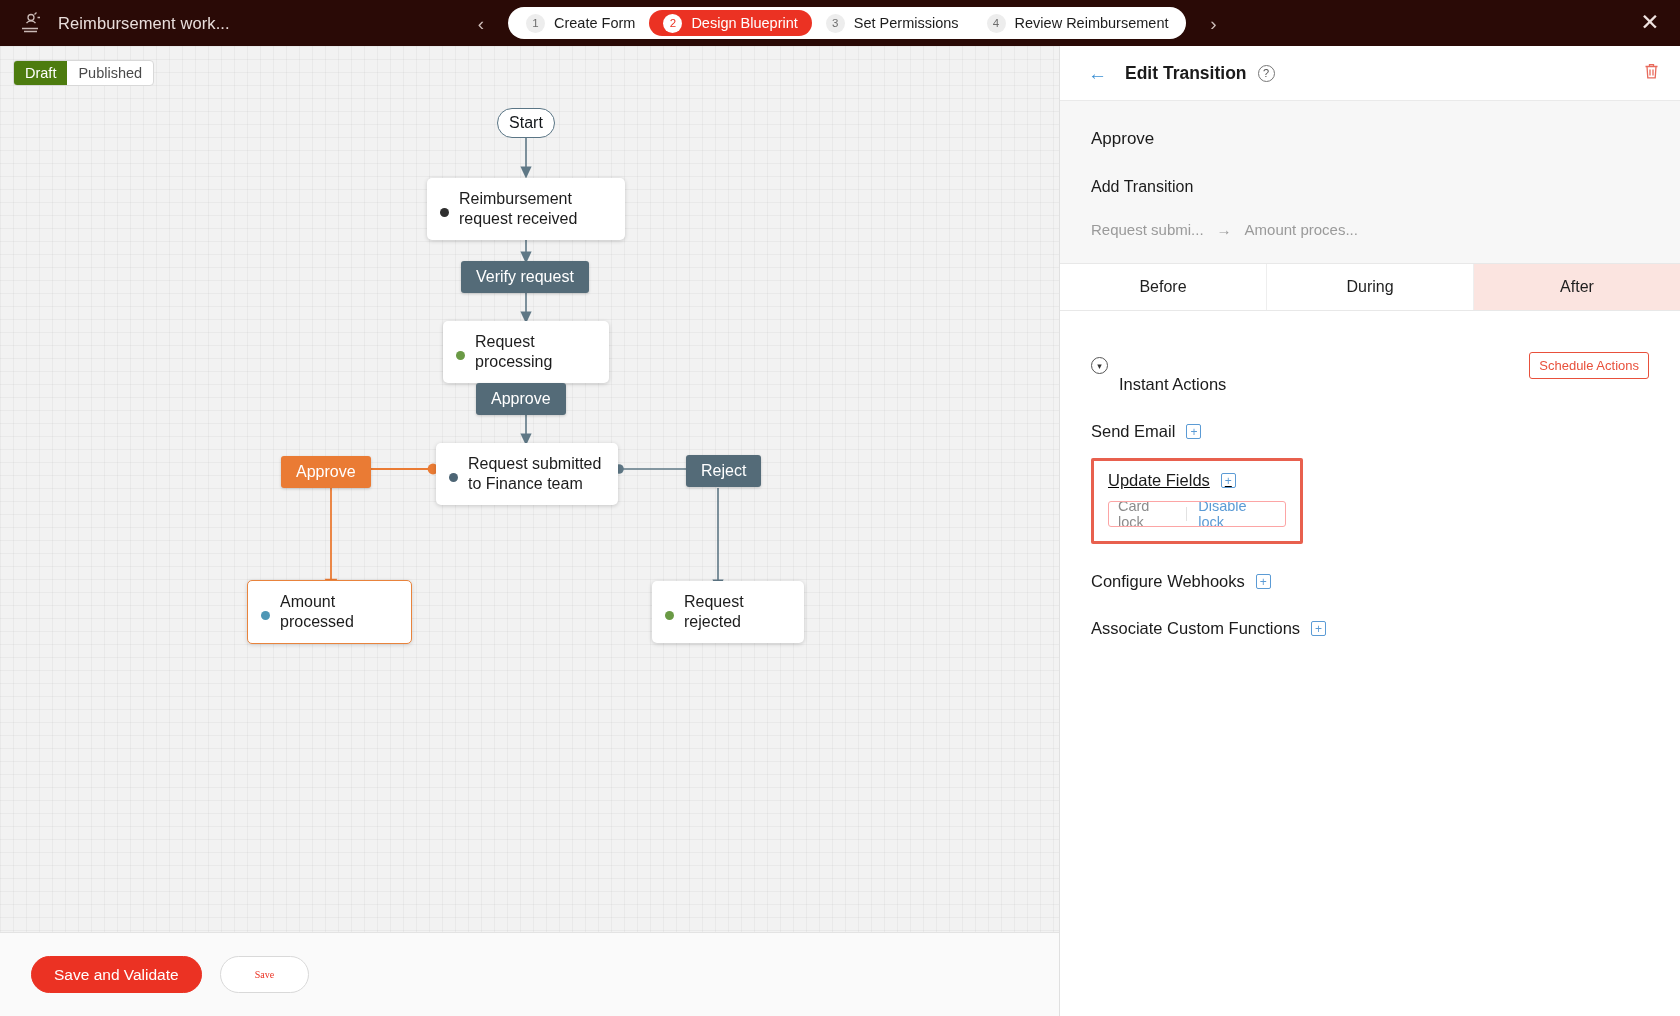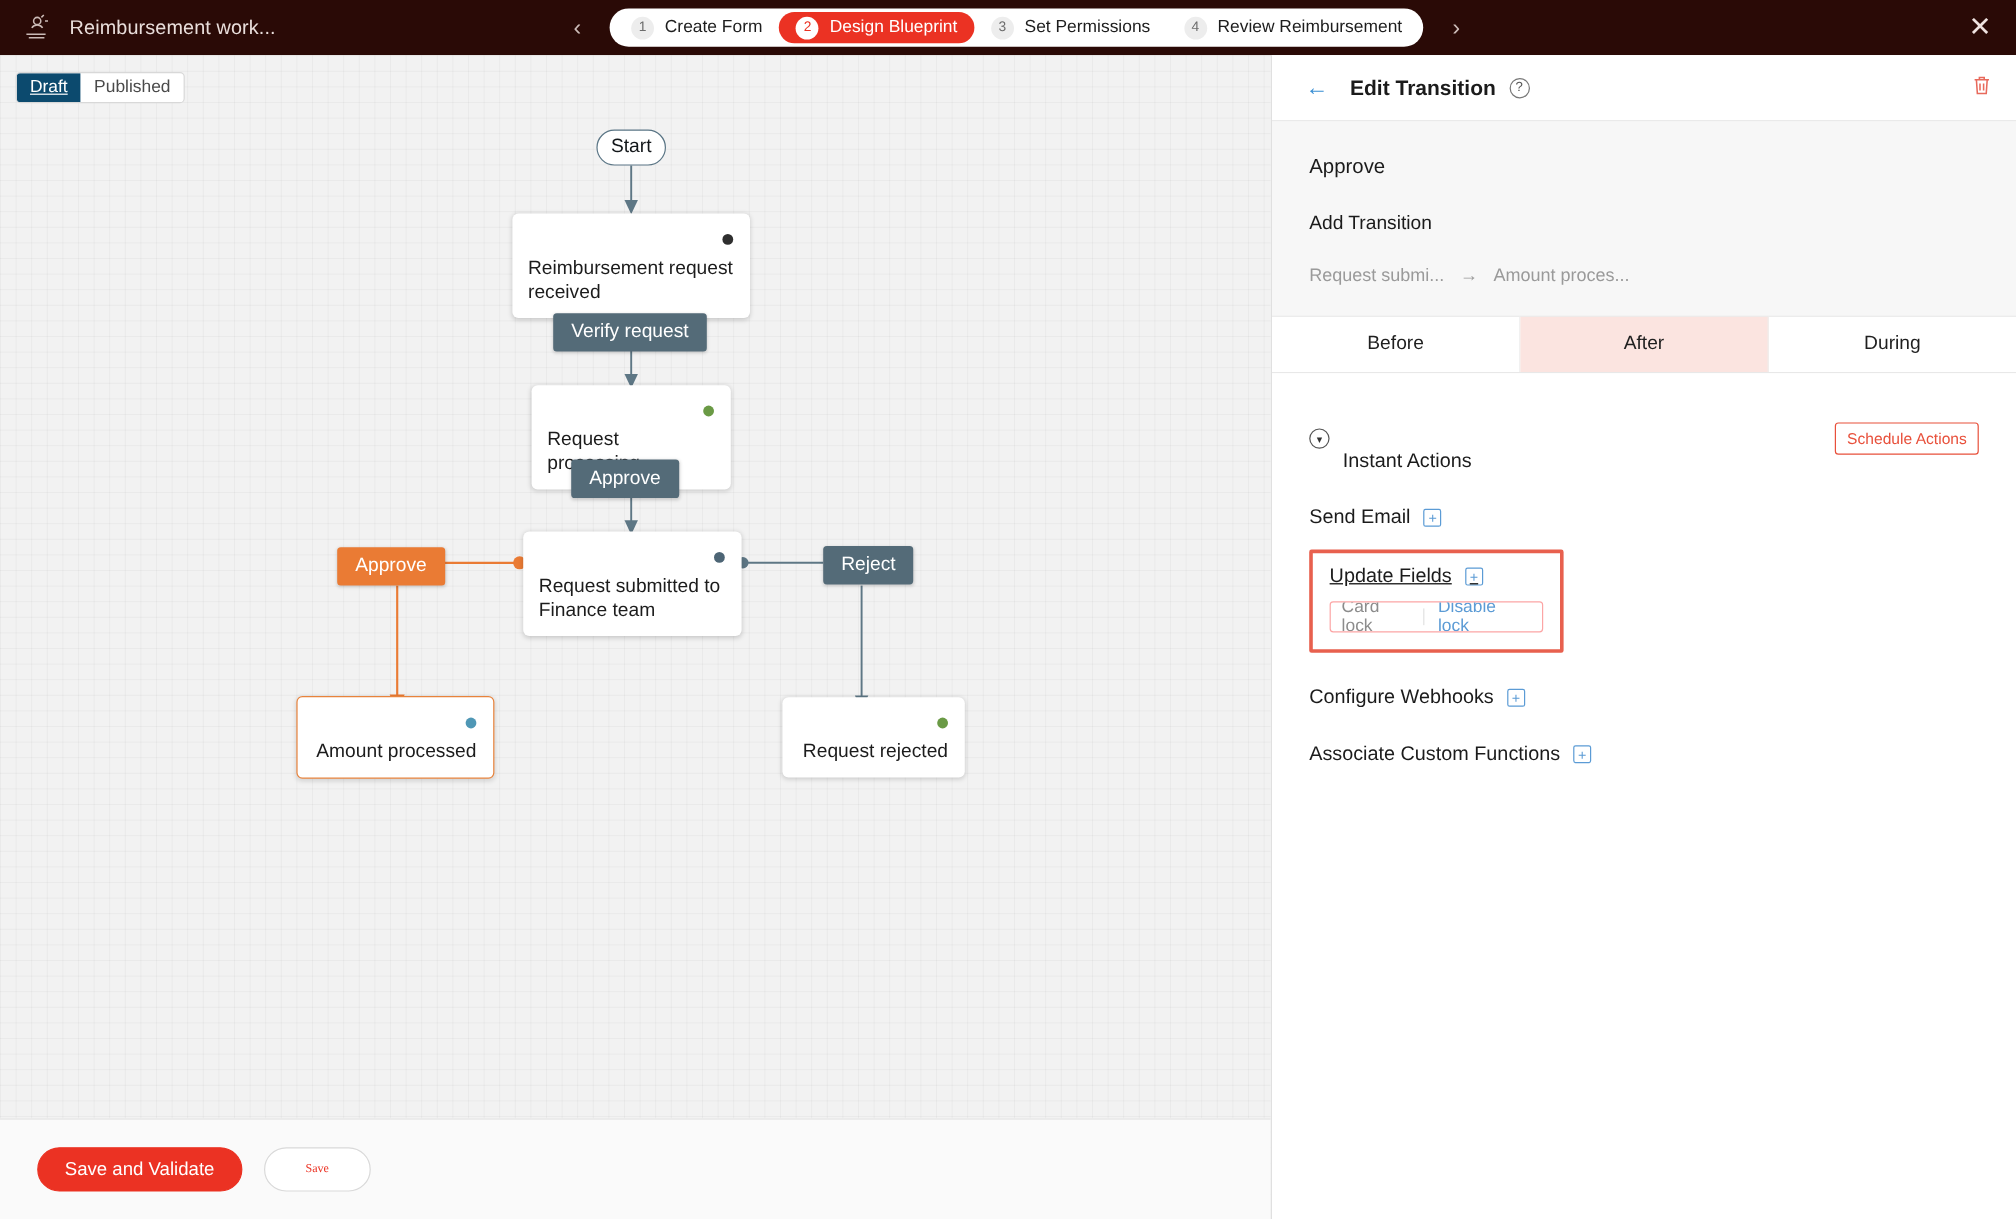--- a/index.html
+++ b/index.html
@@ -60,35 +60,35 @@
       linear-gradient(to bottom, rgba(0,0,0,.035) 1px, transparent 1px);
     background-size: 13px 13px;
     overflow: hidden;
   }
   .state-toggle {
     position: absolute; left: 13px; top: 14px;
     display: flex; background: #fff; border: 1px solid #d8d8d8; border-radius: 4px;
     overflow: hidden; height: 26px; font-size: 14.5px;
   }
   .state-toggle .seg { padding: 0 11px; display: flex; align-items: center; cursor: pointer; color: #4a4a4a; }
-  .state-toggle .seg.on { background: #0c4a6e; color: #fff; text-decoration: underline; }
+  .state-toggle .seg.on { background: #4d7c0f; color: #fff; }
 
   svg.edges { position: absolute; inset: 0; width: 1059px; height: 970px; pointer-events: none; }
 
   .node { position: absolute; background: #fff; border-radius: 5px; font-size: 16px; color: #1c1c1c; }
   .node.start {
     left: 497px; top: 62px; width: 58px; height: 30px;
     border: 1.4px solid #5a7585; border-radius: 16px;
     display: flex; align-items: center; justify-content: center;
     font-size: 16px; color: #13171a;
   }
   .node.card {
     box-shadow: 0 1px 4px rgba(0,0,0,.18);
     padding: 11px 14px 11px 13px;
-    display: flex; align-items: flex-end; gap: 10px; line-height: 1.25; flex-direction: column;
+    display: flex; align-items: center; gap: 10px; line-height: 1.25;
   }
   .node.card .dot { width: 9px; height: 9px; border-radius: 50%; margin-top: 6px; flex: none; }
   .node.card.highlight { border: 1.6px solid #e8833c; box-shadow: 0 1px 4px rgba(0,0,0,.14); }
 
   .trans {
     position: absolute; background: #546b78; color: #fff; border-radius: 3px;
     font-size: 16px; padding: 7px 15px; cursor: pointer;
     box-shadow: 0 1px 3px rgba(0,0,0,.18);
   }
   .trans.orange { background: #ea7b34; }
@@ -318,22 +318,22 @@
     <div class="meta-desc">Add Transition</div>
     <div class="meta-flow">
       <span>Request submi...</span>
       <span>→</span>
       <span>Amount proces...</span>
     </div>
   </div>
 
   <div class="tabs">
     <div class="tab">Before</div>
+    <div class="tab">During</div>
     <div class="tab active">After</div>
-    <div class="tab">During</div>
   </div>
 
   <div class="panel-body">
     <div class="section-head">
       <span class="caret">▾</span>
       <span class="section-title">Instant Actions</span>
       <button class="schedule-btn">Schedule Actions</button>
     </div>
 
     <div class="action-row">

